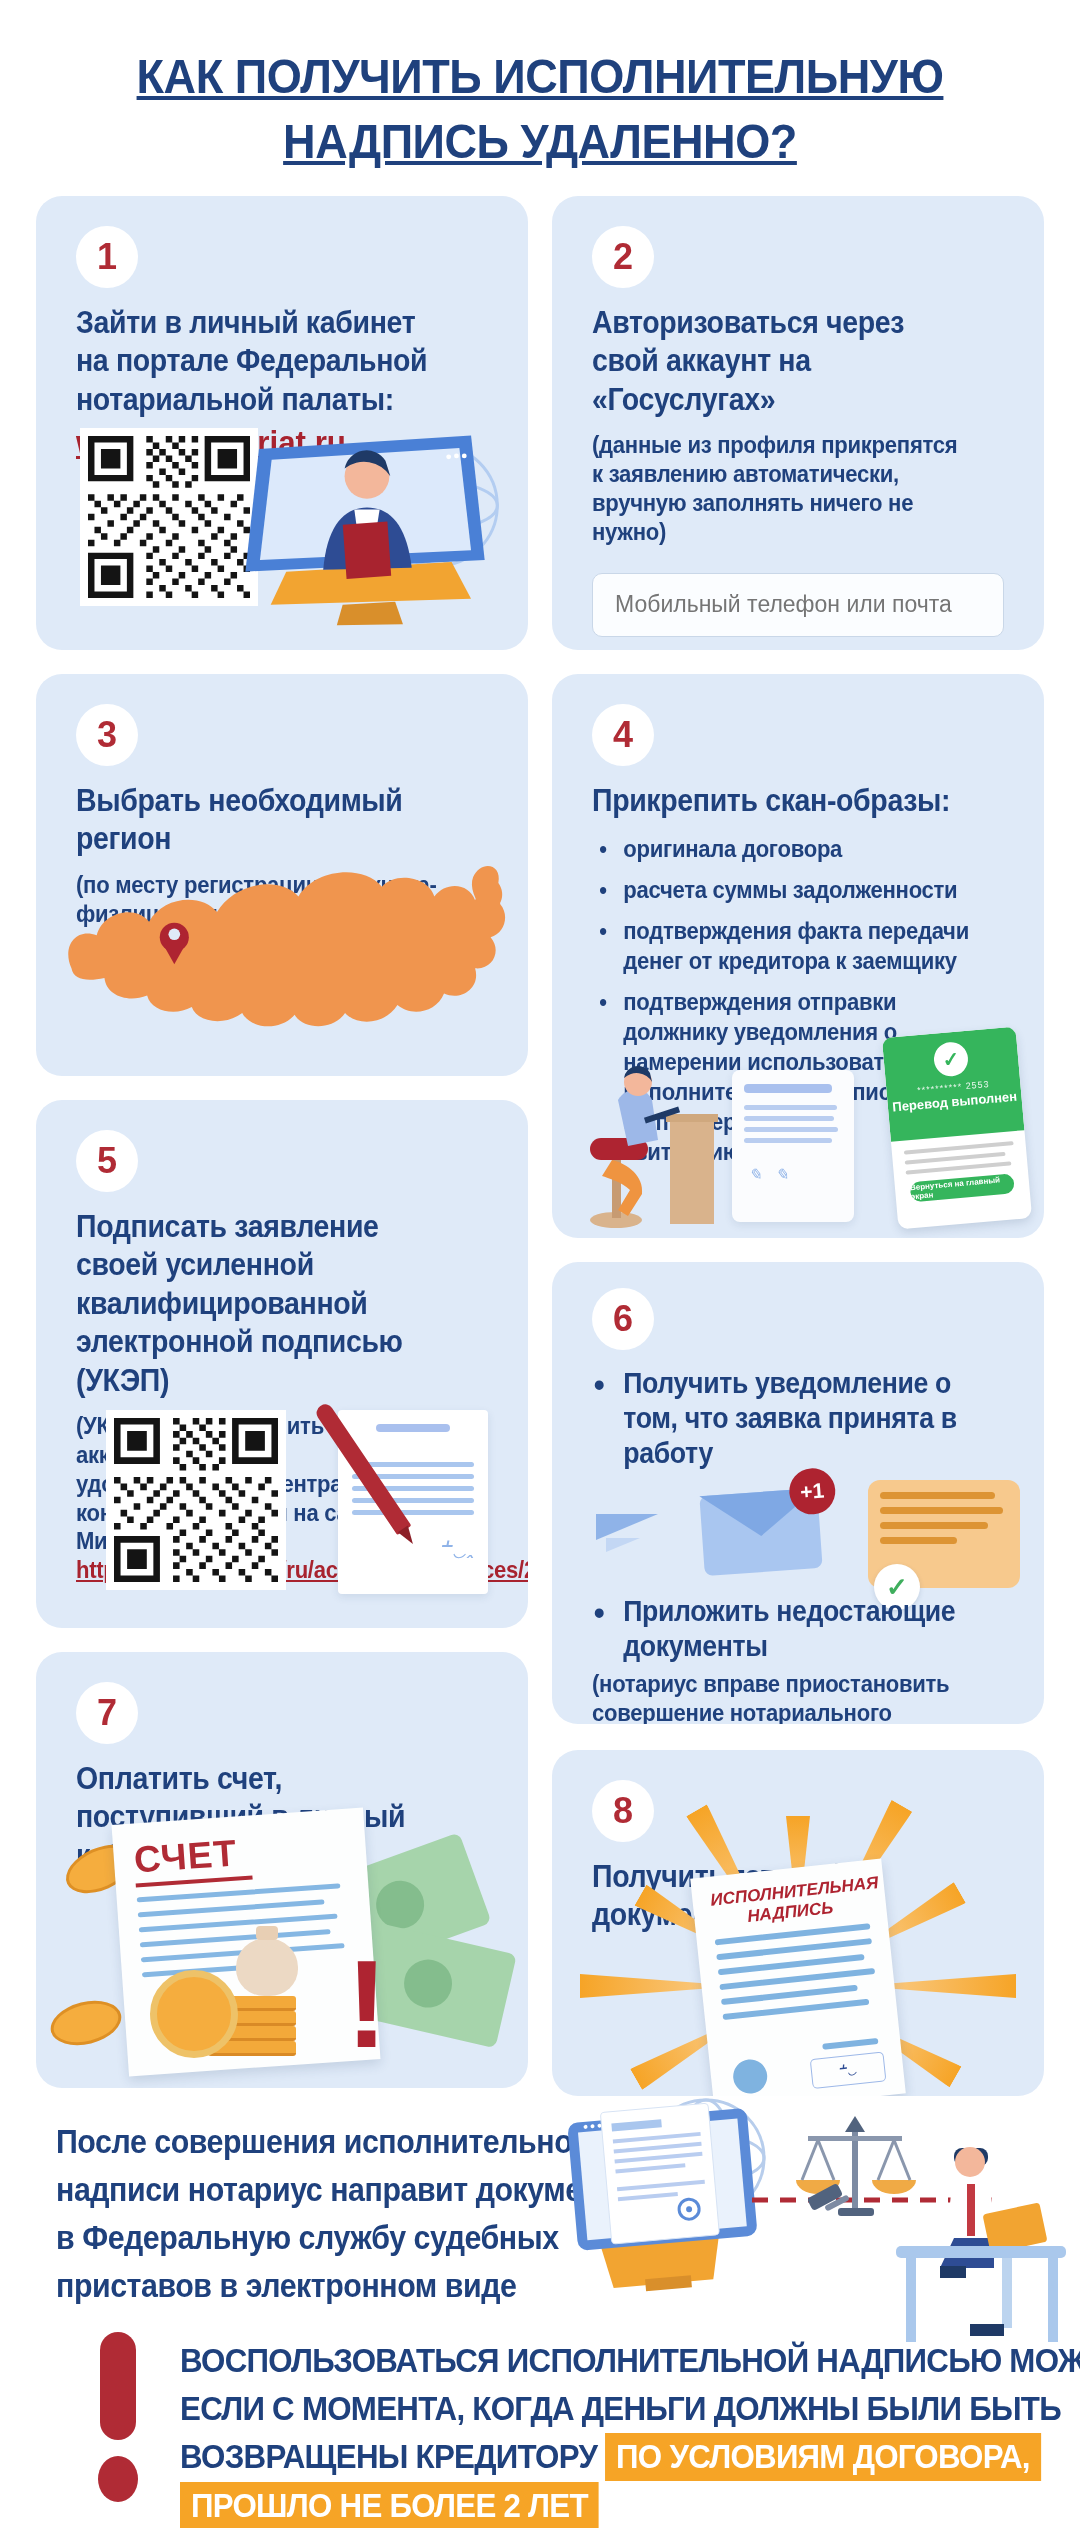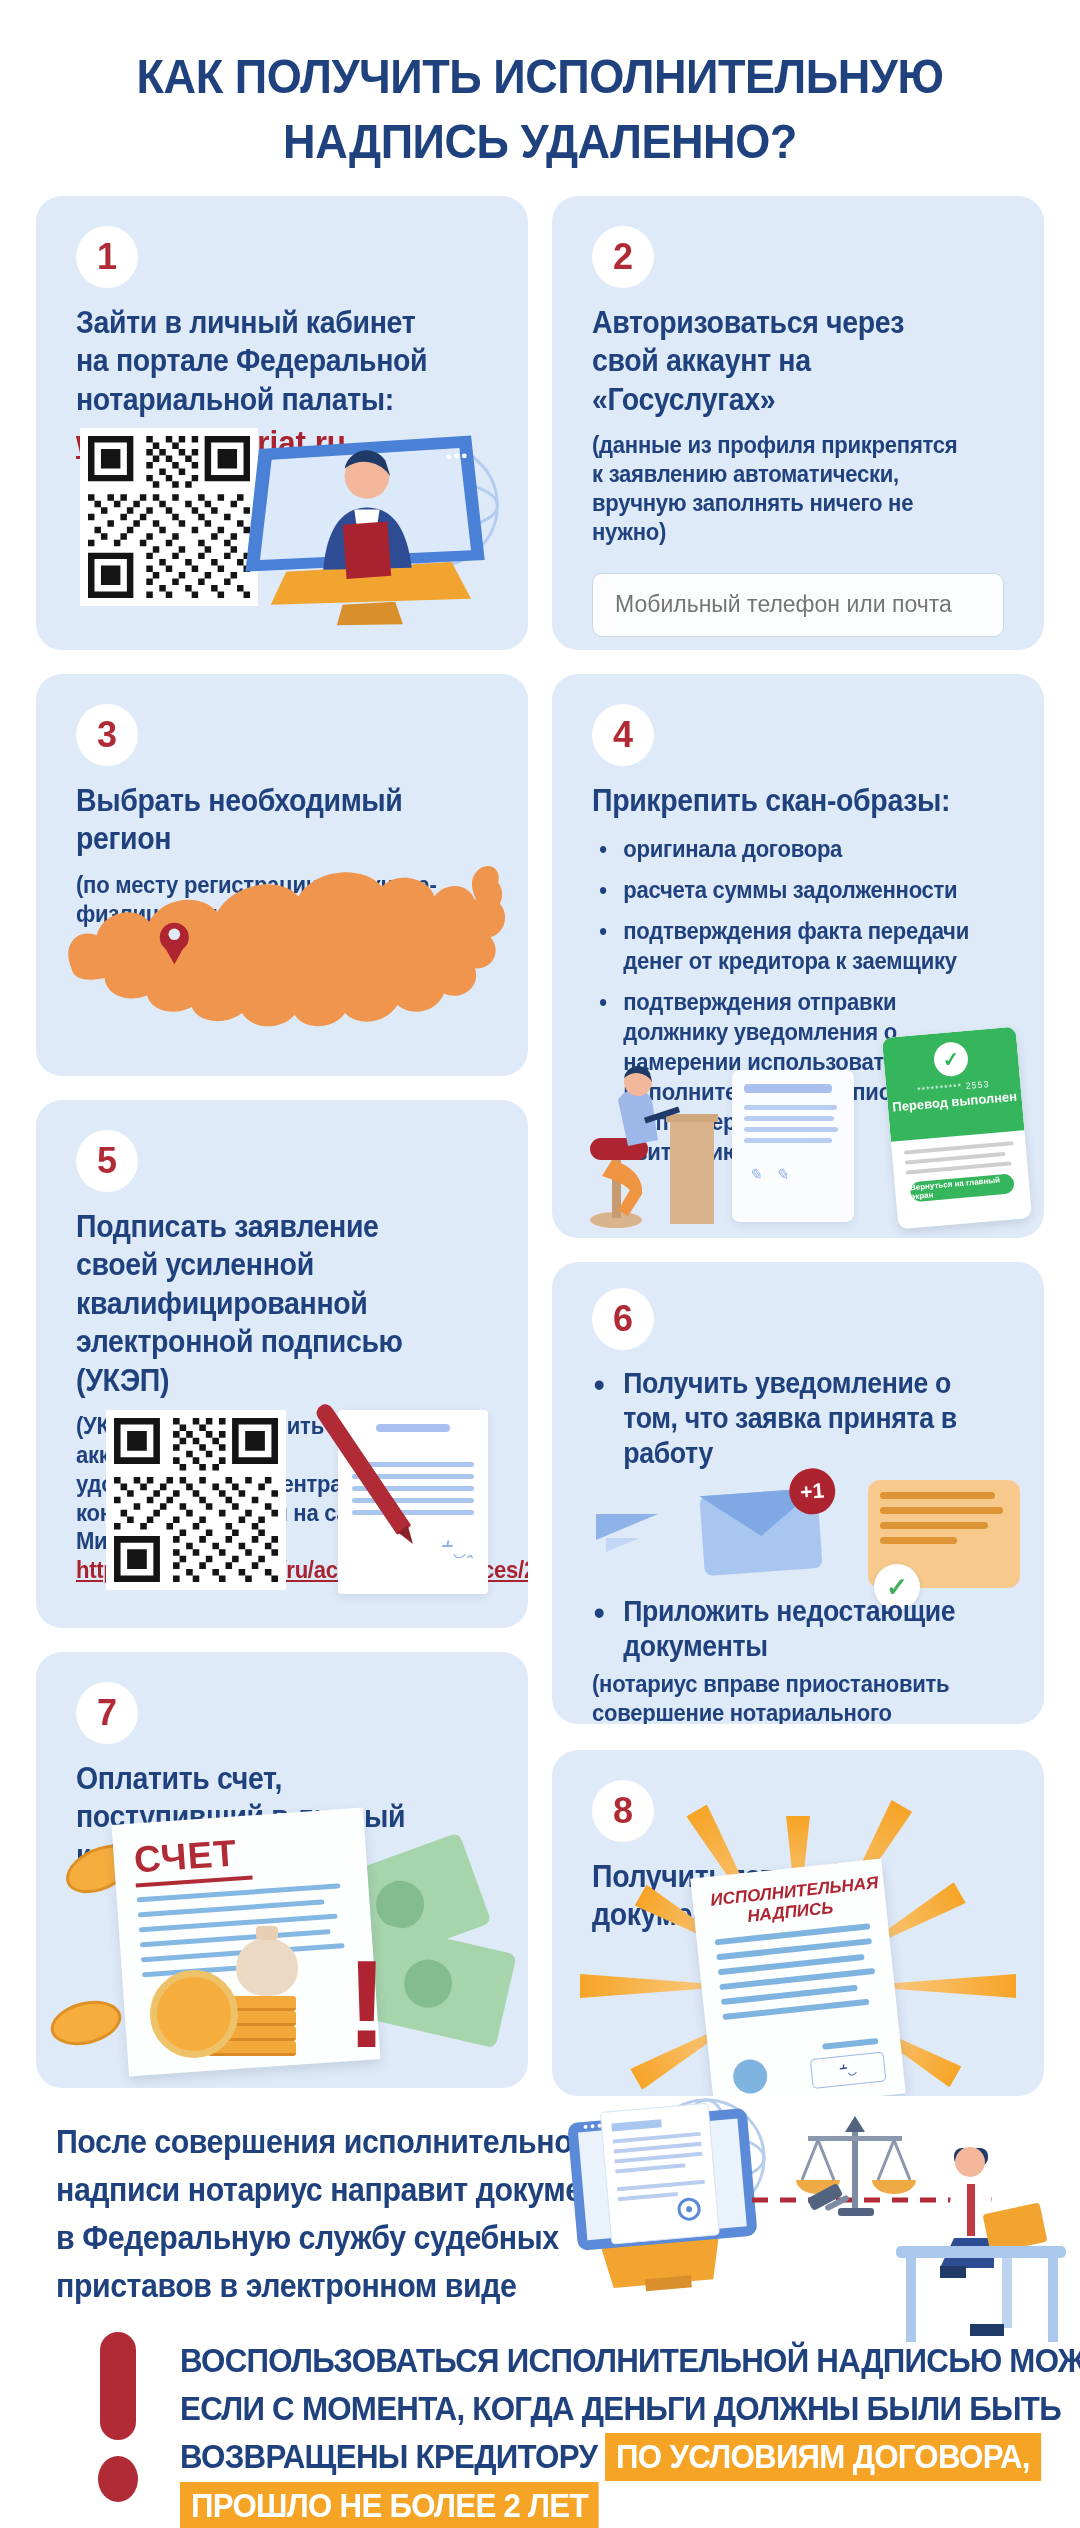--- a/index.html
+++ b/index.html
@@ -2,21 +2,21 @@
 <html><head>
 <meta charset="utf-8">
 <style>
   html,body{margin:0;padding:0}
   body{width:1080px;height:2528px;position:relative;overflow:hidden;background:#fff;
        font-family:"Liberation Sans", sans-serif;color:#1f417d;}
   .sx{transform:scaleX(.92);transform-origin:0 50%;}
   .sxc{transform:scaleX(.92);transform-origin:50% 50%;}
 
   
-  .title{position:absolute;top:44px;left:0;right:0;text-align:center;}
+  .title{position:absolute;top:44px;left:0;right:0;text-align:center;text-decoration:underline;}
   .title div{font-size:49px;font-weight:700;line-height:1.32;letter-spacing:-.5px;white-space:nowrap;}
 
   
   .card{position:absolute;width:492px;background:#dfeaf8;border-radius:26px;
         padding:30px 40px;box-sizing:border-box;overflow:hidden;}
   #card1{left:36px;top:196px;height:454px}
   #card2{left:552px;top:196px;height:454px}
   #card3{left:36px;top:674px;height:402px}
   #card4{left:552px;top:674px;height:564px}
   #card5{left:36px;top:1100px;height:528px}

